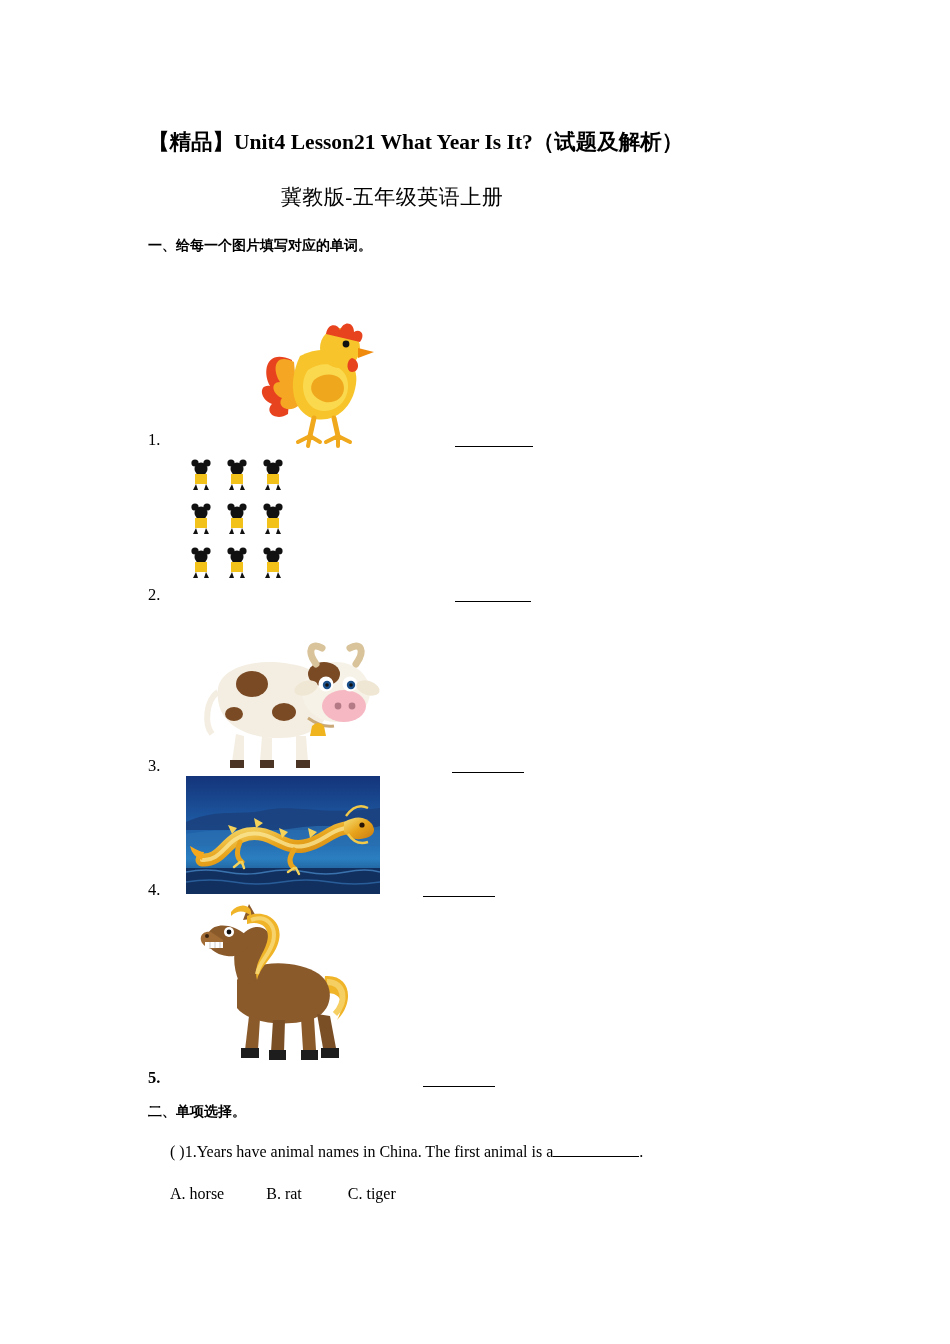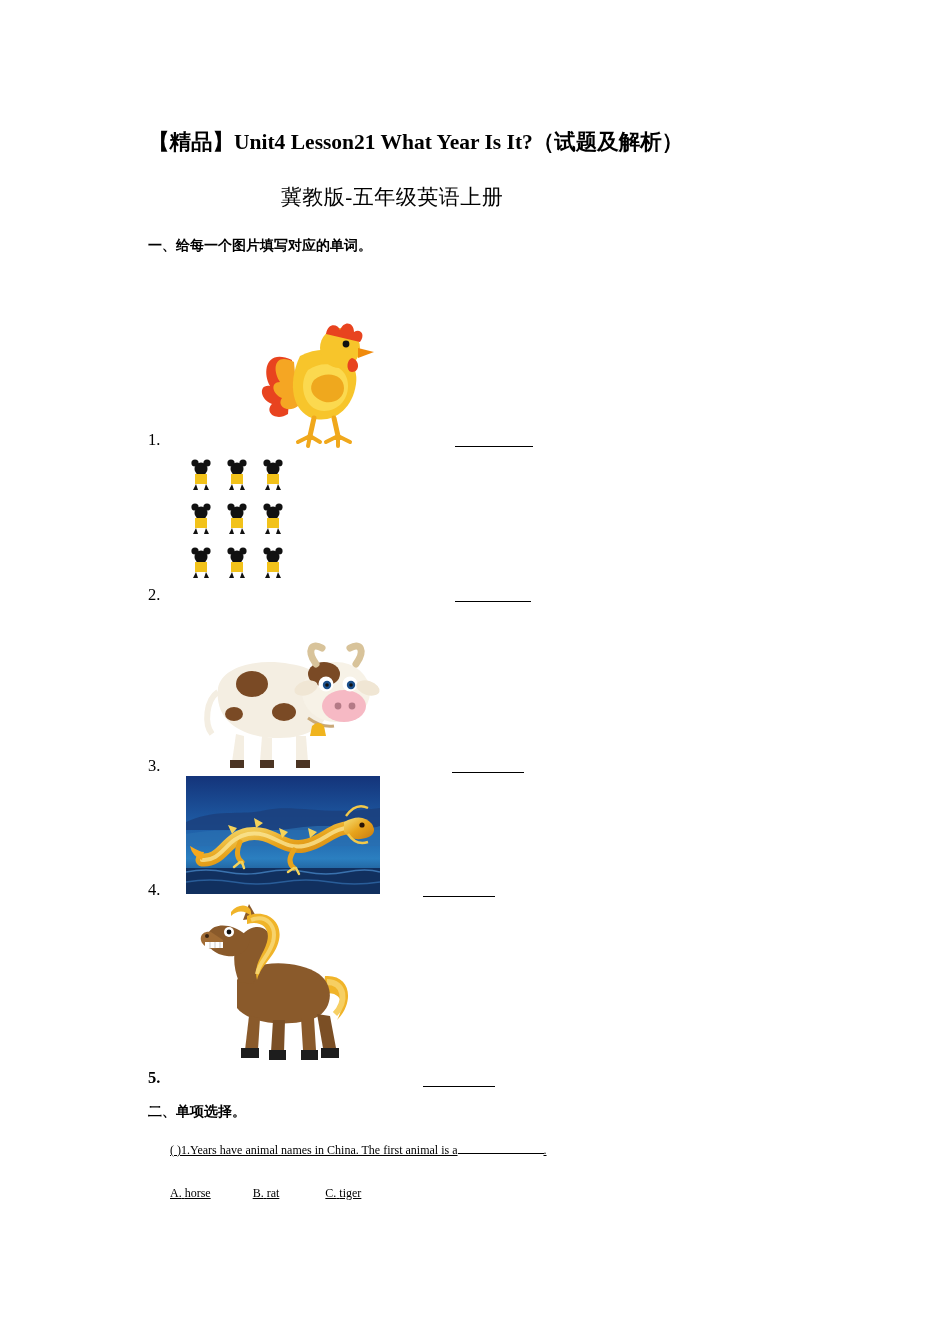--- a/index.html
+++ b/index.html
@@ -64,23 +64,22 @@
     letter-spacing: 0px;
   }
   .blank-underline {
     display: inline-block;
     border-bottom: 1.3px solid #000;
     height: 13px;
   }
   .mc-block {
     position: absolute;
     left: 170px;
-    font-size: 12px;
+    font-size: 16px;
     line-height: 1.55;
-    text-decoration: underline;
   }
   .mc-line { white-space: nowrap; }
   .opt-spacer { display: inline-block; width: 42px; }
   .opt-spacer2 { display: inline-block; width: 46px; }
   .underscore-blank {
     display: inline-block;
     border-bottom: 1.2px solid #000;
     width: 86px;
     height: 13px;
   }
@@ -349,18 +348,18 @@
   <div class="blank-line" style="left:423px; top:1072px;">
     <span class="blank-underline" style="width:72px;"></span>
   </div>
 
   <h3 class="section-heading" style="position:absolute; left:148px; top:1102px; padding:0;">二、单项选择。</h3>
 
   <div class="mc-block" style="top:1140px;">
     <div class="mc-line">
       <span>(    )</span><span>1.</span><span>Years have animal names in China. The first animal is a</span><span class="underscore-blank"></span><span>.</span>
     </div>
-    <div class="mc-line" style="margin-top:24px;">
+    <div class="mc-line" style="margin-top:17px;">
       <span><span>A.</span> <span>horse</span></span><span class="opt-spacer"></span><span><span>B.</span> <span>rat</span></span><span class="opt-spacer2"></span><span><span>C.</span> <span>tiger</span></span>
     </div>
   </div>
 
 </div>
 
 </body></html>

